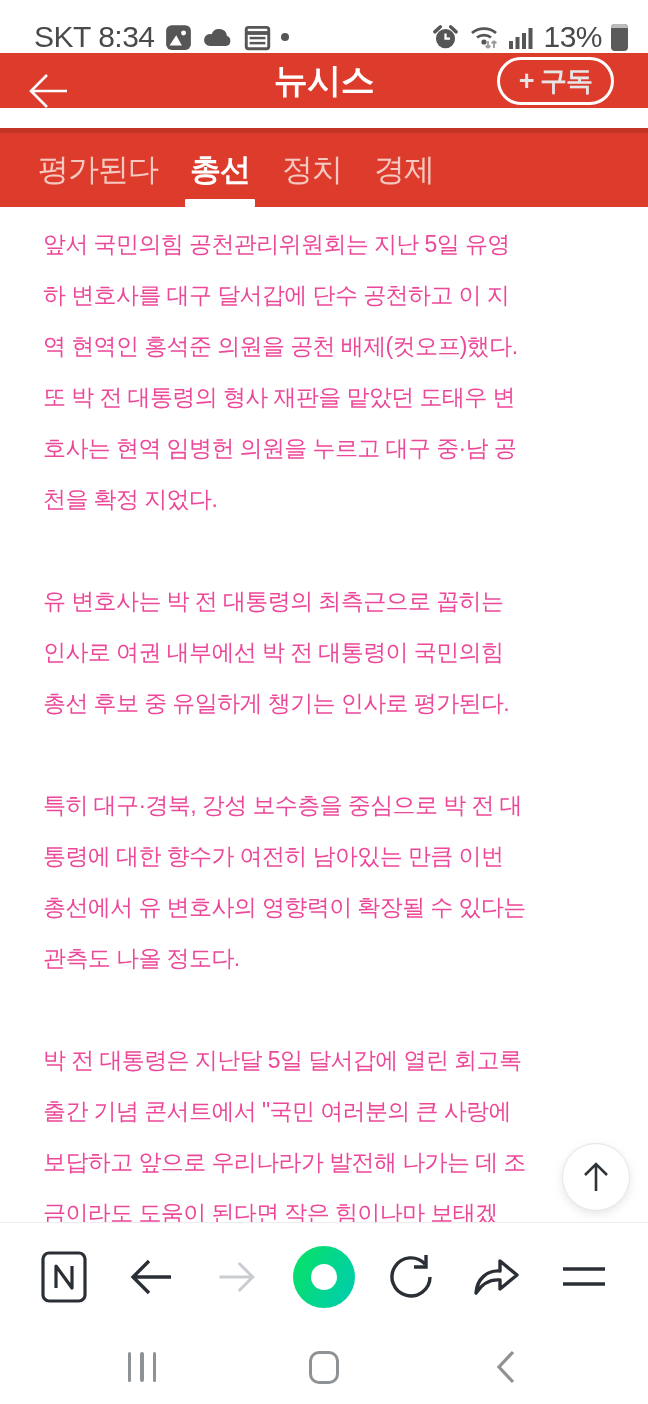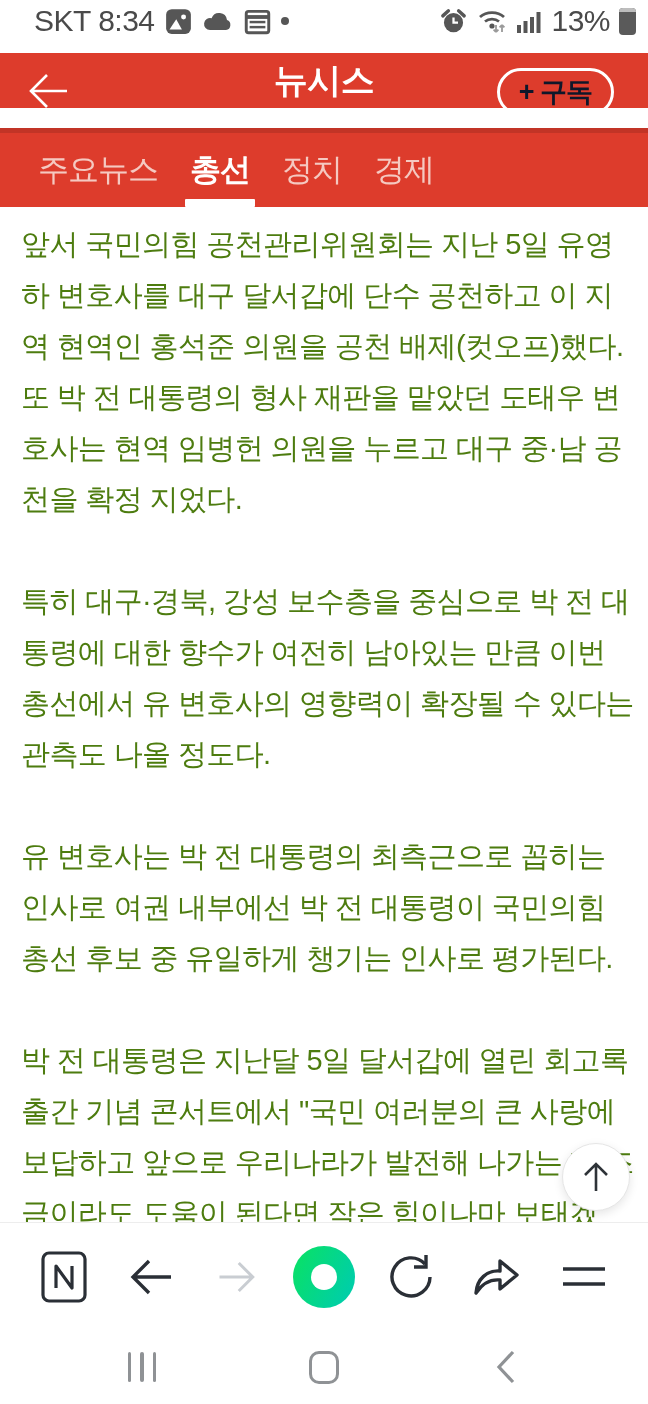--- a/index.html
+++ b/index.html
@@ -1,57 +1,57 @@
 <!DOCTYPE html>
 <html><head>
 <meta charset="utf-8">
 <style>
   * { margin:0; padding:0; box-sizing:border-box; }
   html,body { width:648px; height:1404px; background:#fff; overflow:hidden;
               font-family:"Liberation Sans", sans-serif; }
   .screen { position:relative; width:648px; height:1404px; background:#fff; }
 
   
-  .status-bar { position:absolute; top:0; left:0; width:648px; height:36px;
-    display:flex; align-items:center; padding:6px 12px 0 34px; color:#4a4a4a; }
+  .status-bar { position:absolute; top:16px; left:0; width:648px; height:36px;
+    display:flex; align-items:center; padding:6px 20px 0 34px; color:#4a4a4a; }
   .sb-left { display:flex; align-items:center; gap:10px; }
   .sb-right { display:flex; align-items:center; gap:9px; margin-left:auto; }
   .sb-text { font-size:30px; color:#4a4a4a; letter-spacing:-0.5px; }
   .sb-dot { width:8px; height:8px; border-radius:50%; background:#565656; }
   .batt { width:17px; height:27px; border-radius:4px; background:#5a5a5a; position:relative; overflow:hidden; }
   .batt::before { content:""; position:absolute; top:0; left:0; right:0; height:4px; background:#bdbdbd; }
 
   
   .app-header { position:absolute; top:53px; left:0; width:648px; height:55px;
     background:#dd3c2c; display:flex; align-items:center; }
   .hdr-back { position:absolute; left:24px; top:14px; width:48px; height:48px;
     display:flex; align-items:center; justify-content:center; cursor:pointer; }
   .hdr-title { position:absolute; left:0; right:0; text-align:center; color:#fff;
     font-size:34px; font-weight:bold; letter-spacing:-0.5px; }
-  .subscribe-btn { position:absolute; right:34px; top:15px; height:48px;
-    border:3px solid #fff; border-radius:26px; color:#0f172a; background:transparent;
+  .subscribe-btn { position:absolute; right:34px; top:4px; height:48px;
+    border:3px solid #fff; border-radius:26px; color:#e5e5e5; background:transparent;
     font-size:27px; font-weight:bold; padding:0 19px; display:flex; align-items:center;
     letter-spacing:-1px; cursor:pointer; font-family:"Liberation Sans",sans-serif; }
 
   
   .tab-bar { position:absolute; top:128px; left:0; width:648px; height:79px;
     background:#dd3c2c; border-top:5px solid rgba(0,0,0,0.12);
     display:flex; align-items:center; gap:32px; padding-left:38px;
     overflow:hidden; white-space:nowrap; }
   .tab { position:relative; height:74px; display:flex; align-items:center;
     font-size:31px; color:#f5c9c1; letter-spacing:-1px; cursor:pointer; flex:0 0 auto; }
   .tab.selected { color:#ffffff; font-weight:bold; }
   .tab-underline { position:absolute; left:-5px; right:-5px; bottom:0; height:8px;
     background:#fff; border-radius:1px; }
 
   
   .content { position:absolute; top:207px; left:0; width:648px; height:1015px;
     overflow:hidden; padding:12px 21px 0 21px; }
-  .para { font-size:29px; line-height:51px; color:#4d7c0f; letter-spacing:-0.6px;
-    white-space:pre; margin-bottom:51px; }
+  .para { font-size:23px; line-height:51px; color:#ec4899; letter-spacing:-0.6px;
+    white-space:pre; margin-bottom:51px;margin-left:22px; }
 
   
   .scroll-top { position:absolute; left:562px; top:1143px; width:68px; height:68px;
     border-radius:50%; background:#fff; border:1px solid #e6e6e6;
     box-shadow:0 3px 10px rgba(0,0,0,0.10); display:flex; align-items:center;
     justify-content:center; cursor:pointer; }
 
   
   .toolbar { position:absolute; top:1222px; left:0; width:648px; height:108px;
     background:#fff; border-top:1px solid #ededed; display:flex; align-items:center;
@@ -135,21 +135,21 @@
       <svg width="46" height="46" viewBox="0 0 46 46">
           <path d="M42 23 H6 M22 7 L6 23 L22 39" fill="none" stroke="#fff" stroke-width="2.6"></path>
         </svg>
     </div>
     <div class="hdr-title">뉴시스</div>
     <button class="subscribe-btn">+ 구독</button>
   </div>
 
   <div class="tab-bar">
     <div class="tab">
-        <span>주요뉴스</span>
+        <span>평가된다</span>
       </div>
     <div class="tab selected">
         <span>총선</span>
         <div class="tab-underline"></div>
       </div>
     <div class="tab">
         <span>정치</span>
       </div>
     <div class="tab">
         <span>경제</span>
@@ -157,27 +157,27 @@
 
   </div>
 
   <div class="content">
     <div class="para">앞서 국민의힘 공천관리위원회는 지난 5일 유영
 하 변호사를 대구 달서갑에 단수 공천하고 이 지
 역 현역인 홍석준 의원을 공천 배제(컷오프)했다.
 또 박 전 대통령의 형사 재판을 맡았던 도태우 변
 호사는 현역 임병헌 의원을 누르고 대구 중·남 공
 천을 확정 지었다.</div>
+    <div class="para">유 변호사는 박 전 대통령의 최측근으로 꼽히는
+인사로 여권 내부에선 박 전 대통령이 국민의힘
+총선 후보 중 유일하게 챙기는 인사로 평가된다.</div>
     <div class="para">특히 대구·경북, 강성 보수층을 중심으로 박 전 대
 통령에 대한 향수가 여전히 남아있는 만큼 이번
 총선에서 유 변호사의 영향력이 확장될 수 있다는
 관측도 나올 정도다.</div>
-    <div class="para">유 변호사는 박 전 대통령의 최측근으로 꼽히는
-인사로 여권 내부에선 박 전 대통령이 국민의힘
-총선 후보 중 유일하게 챙기는 인사로 평가된다.</div>
     <div class="para">박 전 대통령은 지난달 5일 달서갑에 열린 회고록
 출간 기념 콘서트에서 "국민 여러분의 큰 사랑에
 보답하고 앞으로 우리나라가 발전해 나가는 데 조
 금이라도 도움이 된다면 작은 힘이나마 보태겠</div>
   </div>
 
   <div class="scroll-top">
     <svg width="32" height="36" viewBox="0 0 32 36">
         <path d="M16 32 V5 M5 16 L16 5 L27 16" fill="none" stroke="#2e3338" stroke-width="2.6"></path>
       </svg>

